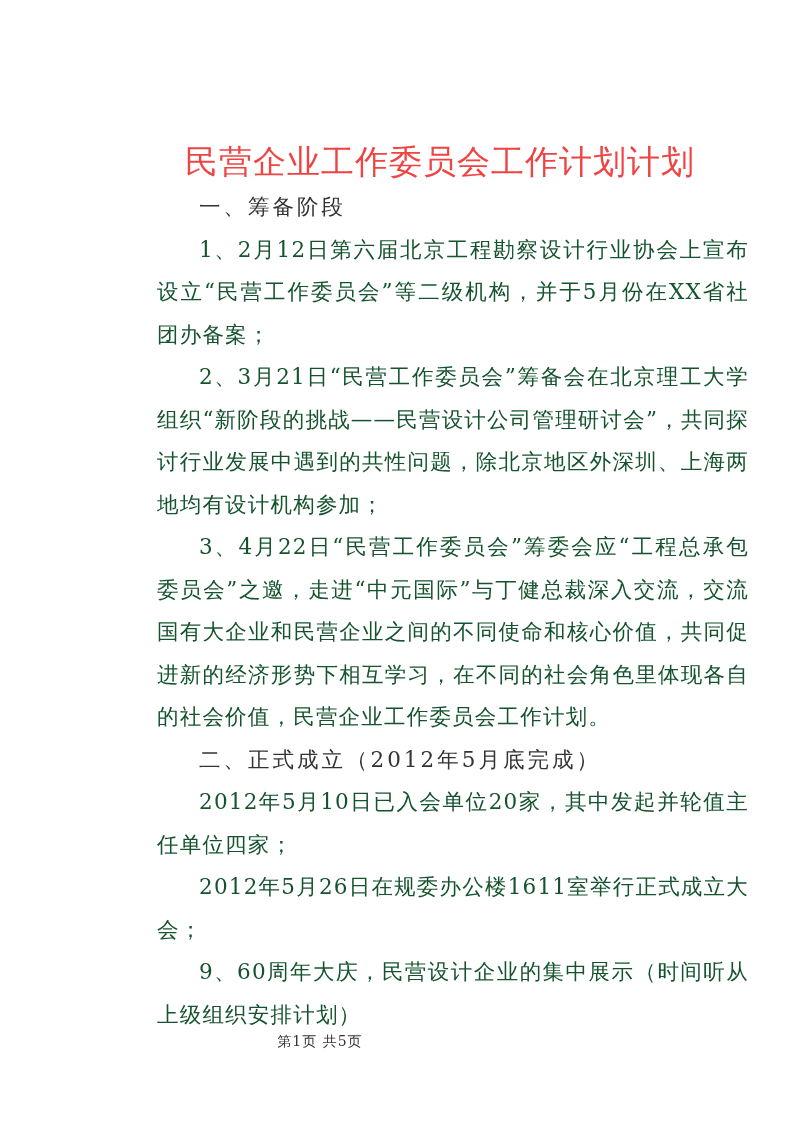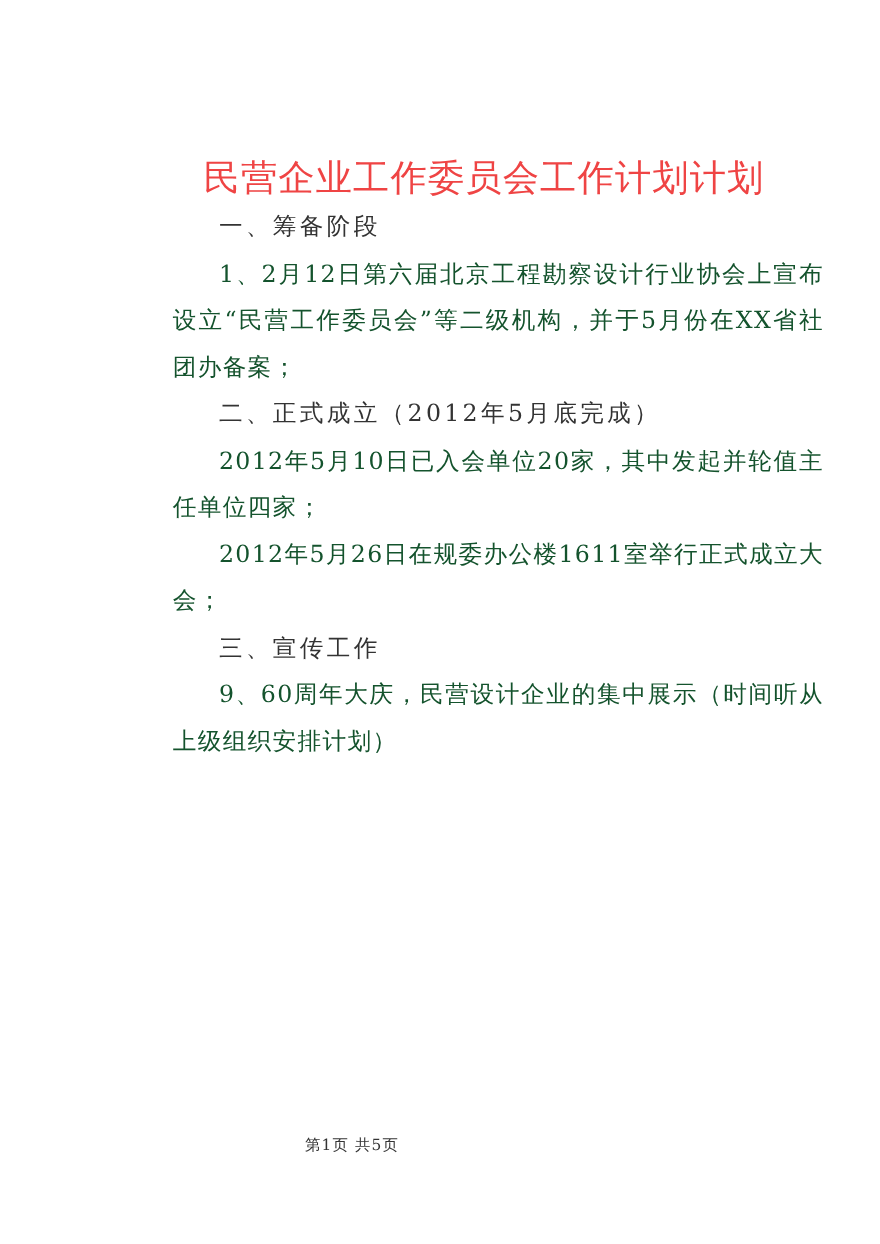--- a/index.html
+++ b/index.html
@@ -73,23 +73,24 @@
   </style>
 </head>
 <body>
 
 <div class="page">
   <div class="doc-title">民营企业工作委员会工作计划计划</div>
 
   <div class="content">
     <p class="heading">一、筹备阶段</p>
     <p class="para">1、2月12日第六届北京工程勘察设计行业协会上宣布设立“民营工作委员会”等二级机构，并于5月份在XX省社团办备案；</p>
+    <p class="para">2、3月21日“民营工作委员会”筹备会在北京理工大学组织“新阶段的挑战——民营设计公司管理研讨会”，共同探讨行业发展中遇到的共性问题，除北京地区外深圳、上海两地均有设计机构参加；</p>
+    <p class="para">3、4月22日“民营工作委员会”筹委会应“工程总承包委员会”之邀，走进“中元国际”与丁健总裁深入交流，交流国有大企业和民营企业之间的不同使命和核心价值，共同促进新的经济形势下相互学习，在不同的社会角色里体现各自的社会价值，民营企业工作委员会工作计划。</p>
 
     <p class="heading">二、正式成立（2012年5月底完成）</p>
     <p class="para">2012年5月10日已入会单位20家，其中发起并轮值主任单位四家；</p>
     <p class="para">2012年5月26日在规委办公楼1611室举行正式成立大会；</p>
 
-    <p class="heading">三、宣传工作</p>
     <p class="para">9、60周年大庆，民营设计企业的集中展示（时间听从上级组织安排计划）</p>
   </div>
 
   <div class="footer">第1页 共5页</div>
 </div>
 
 </body></html>

